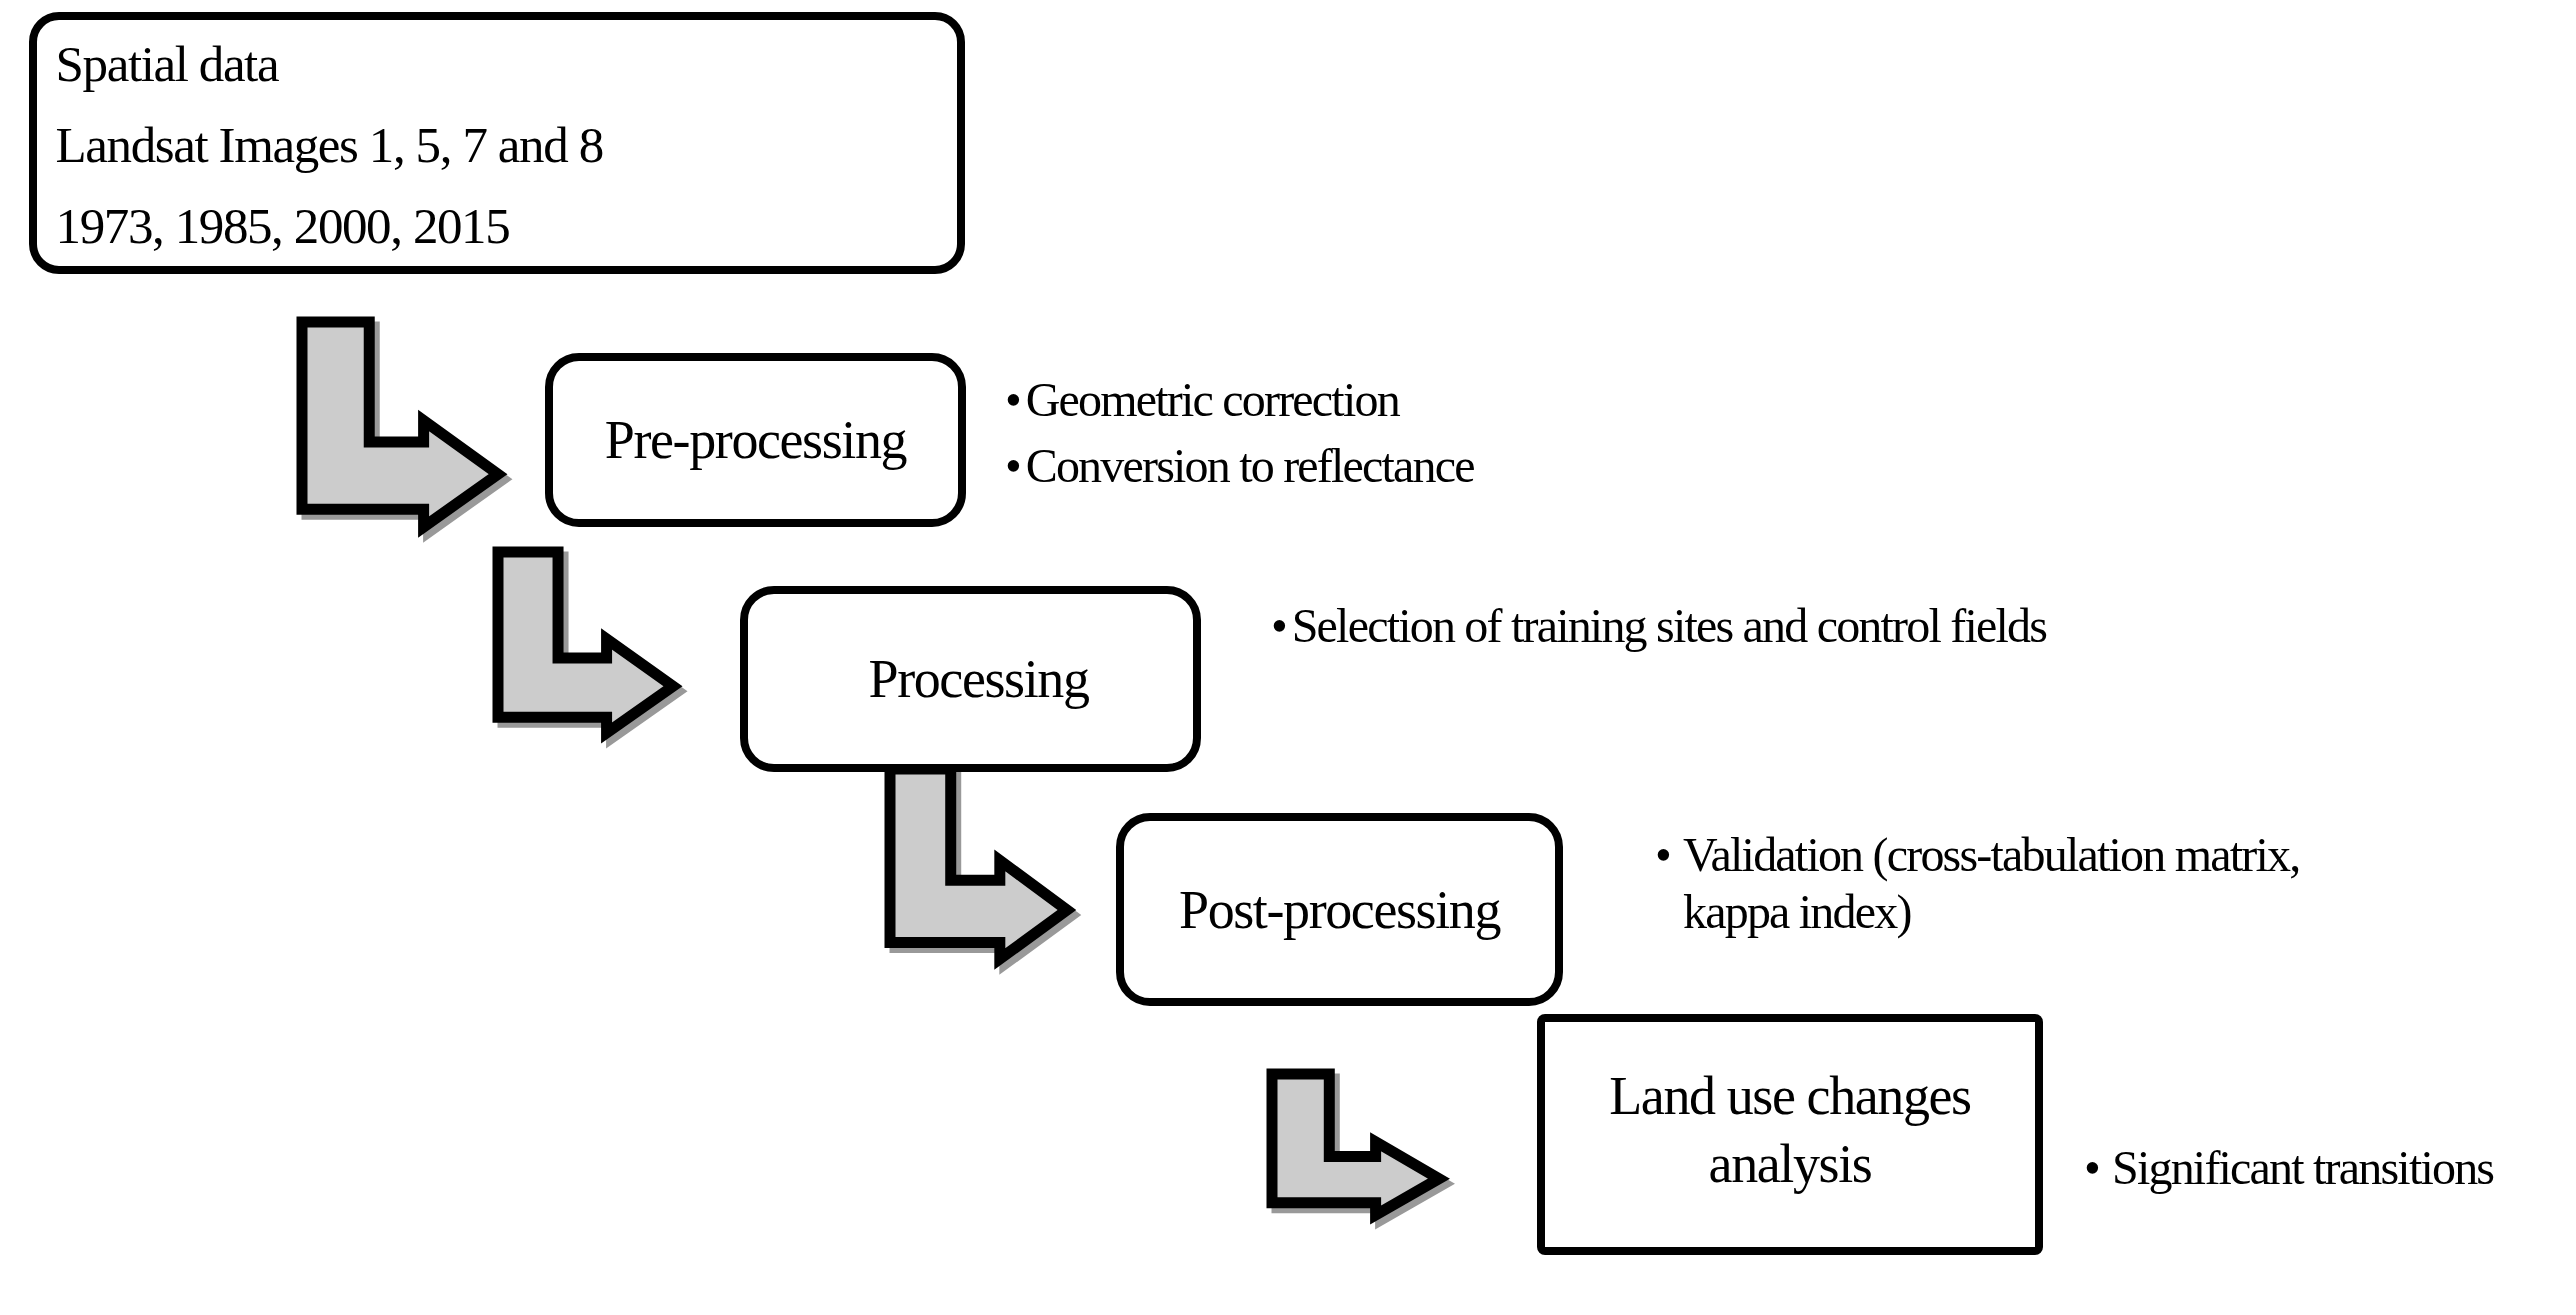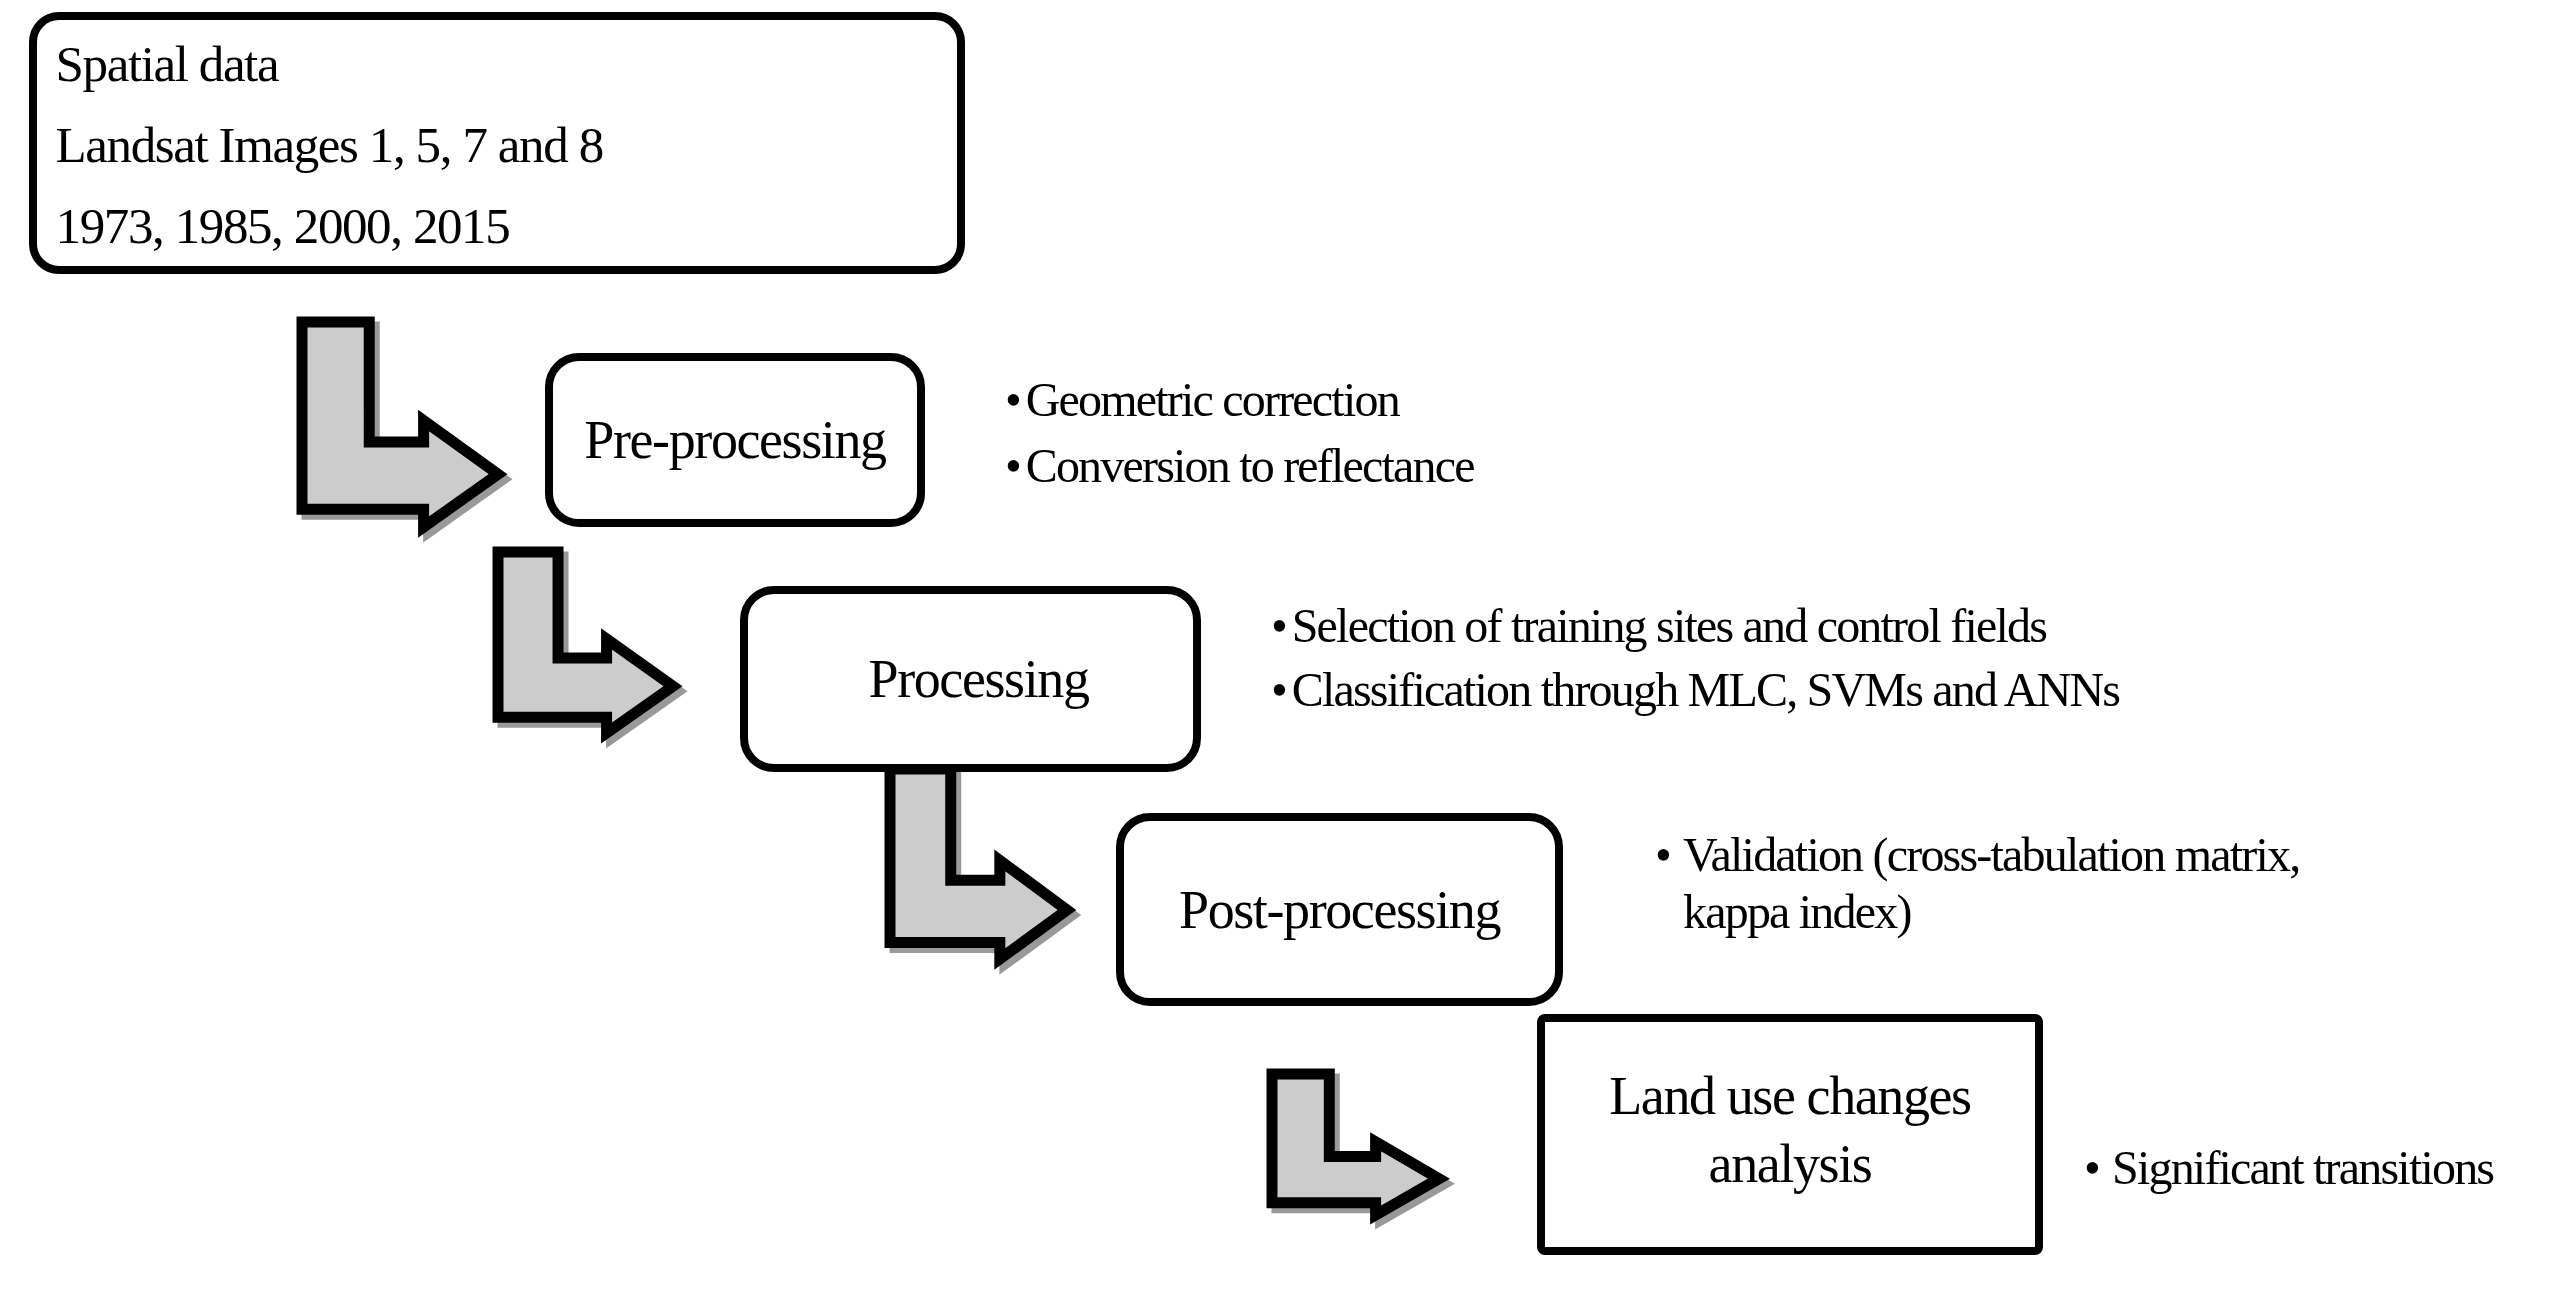--- a/index.html
+++ b/index.html
@@ -43,21 +43,21 @@
   .stage-box {
     display: flex;
     flex-direction: column;
     align-items: center;
     justify-content: center;
     text-align: center;
     font-size: 54px;
     letter-spacing: -1.4px;
     line-height: 68px;
   }
-  #stage-box-0 { left: 545px;  top: 353px;  width: 380px; height: 174px; }
+  #stage-box-0 { left: 545px;  top: 353px;  width: 421px; height: 174px; }
   #stage-box-1 { left: 740px; top: 586px;  width: 461px; height: 186px; padding-left: 16px; }
   #stage-box-2 { left: 1116px; top: 813px; width: 447px; height: 193px; }
   #stage-box-3 { left: 1537px; top: 1014px; width: 506px; height: 241px;
                  border-radius: 8px; padding-bottom: 10px; box-sizing: border-box; }
   
   .bullets {
     position: absolute;
     font-size: 48px;
     letter-spacing: -1.8px;
     z-index: 2;
@@ -126,23 +126,20 @@
     </div>
   </div>
 
   <div class="box stage-box" id="stage-box-1">
     <div class="stage-label">Processing</div>
   </div>
   <div class="bullets" id="bullets-1">
     <div class="bline">
       <span class="marker">•</span><span class="btext">Selection of training sites and control fields</span>
     </div>
-    <div class="bline">
-      <span class="marker">•</span><span class="btext">Classification through MLC, SVMs and ANNs</span>
-    </div>
   </div>
 
   <div class="box stage-box" id="stage-box-2">
     <div class="stage-label">Post-processing</div>
   </div>
   <div class="bullets" id="bullets-2">
     <div class="bline">
       <span class="marker">•</span><span class="btext">Validation (cross-tabulation matrix,</span>
     </div>
     <div class="bline">

